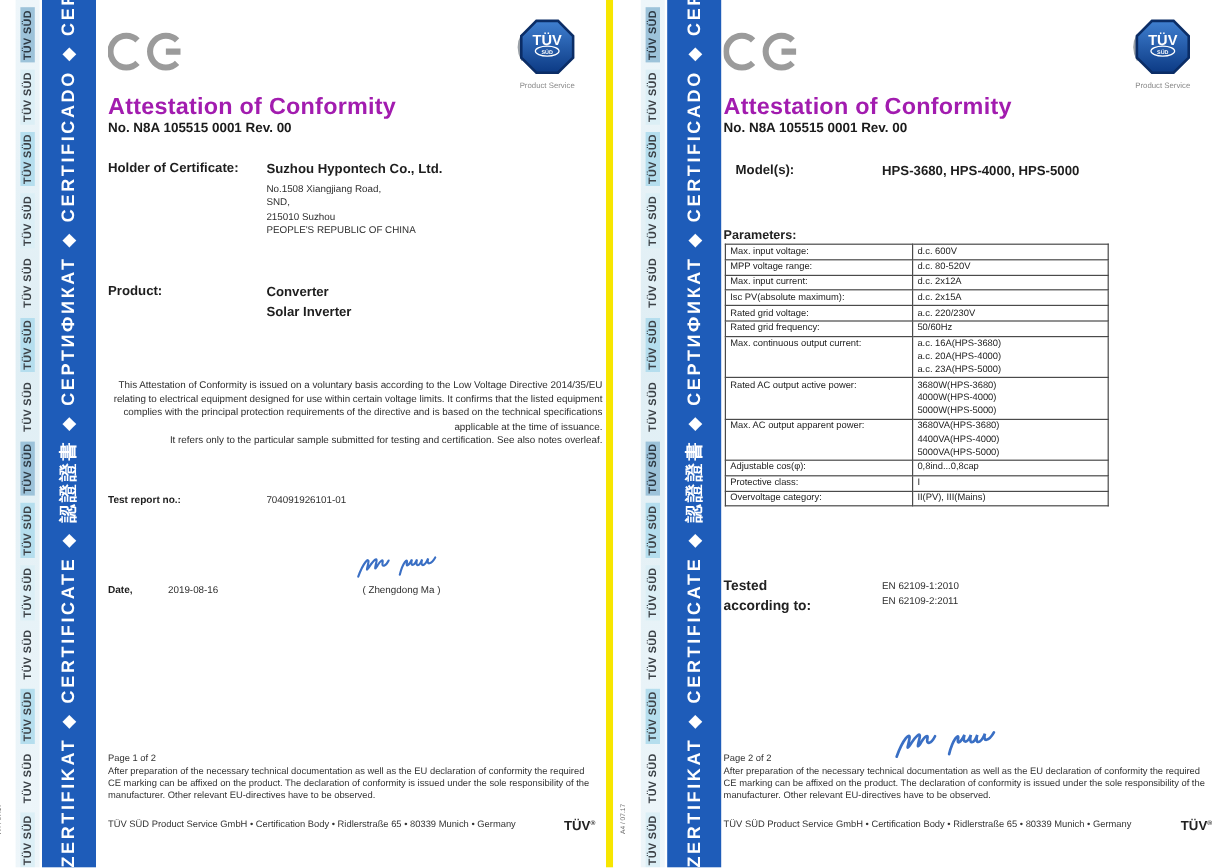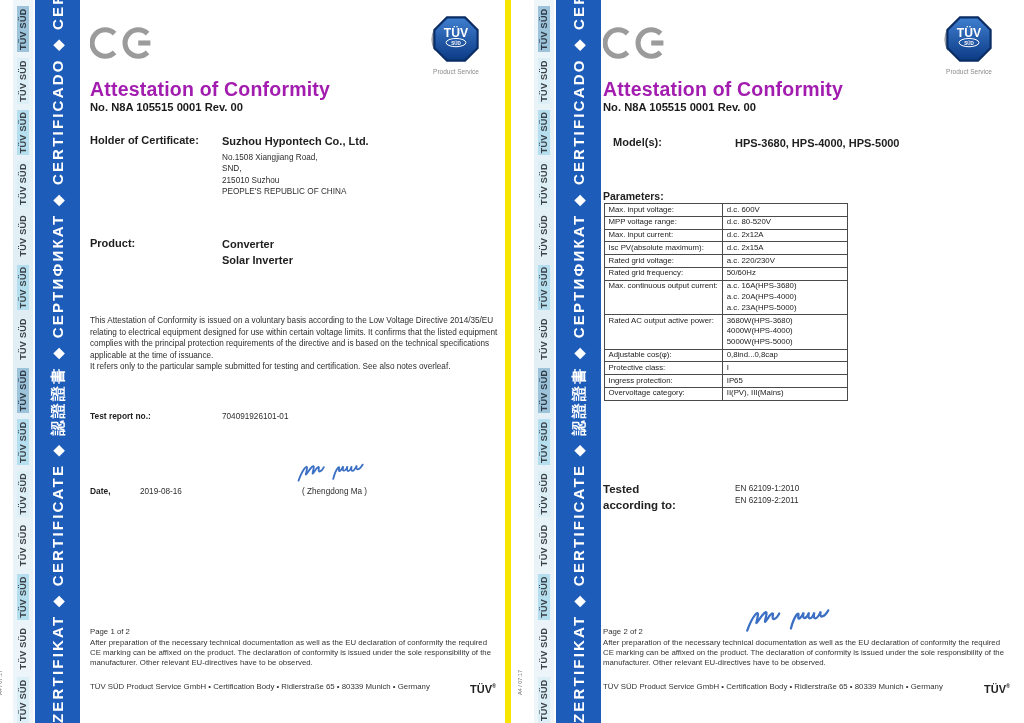--- a/index.html
+++ b/index.html
@@ -46,21 +46,21 @@
   .lbl11{font-size:11px;font-weight:bold;color:#1e1e1e;}
   .val11{font-size:11px;font-weight:bold;color:#1e1e1e;line-height:15.5px;}
   .f8{font-size:8.2px;line-height:11.6px;color:#2e2e2e;}
   .f8b{font-size:8.4px;font-weight:bold;color:#1e1e1e;}
   .addr{font-size:8.2px;line-height:11.5px;color:#2e2e2e;margin-top:2px;}
   .foot{font-size:7.8px;line-height:9.8px;color:#333;}
   .wordmark{font-size:11px;font-weight:bold;color:#222;}
   .wordmark sup{font-size:5.5px;}
   .logocap{font-size:6.5px;color:#8a8a8a;text-align:center;margin-top:2px;}
 
-  table.ptable{border-collapse:collapse;width:244px;}
+  table.ptable{border-collapse:collapse;width:320px;}
   table.ptable td{border:1px solid #4a4a4a;padding:0.5px 3.5px;vertical-align:top;
       font-size:7.8px;line-height:10.8px;color:#222;}
   td.pname{width:126px;}
   td.pval{width:132px;white-space:pre-line;}
 
   .sig path{fill:none;stroke:#3a6fc4;stroke-width:2.1;stroke-linecap:round;}
 </style>
 </head>
 <body>
 
@@ -128,21 +128,21 @@
         </div>
     </div>
 
     <div class="lbl11 abs" style="top:237px;left:0;">Product:</div>
     <div class="abs val11" style="top:237px;left:132px;">
 
     <div>Converter</div>
         <div>Solar Inverter</div>
       </div>
 
-    <div class="f8 abs" style="top:315px;left:0;width:412px;">
+    <div class="f8 abs" style="top:315px;left:0;width:412px;text-align:right;">
       <div>This Attestation of Conformity is issued on a voluntary basis according to the Low Voltage Directive 2014/35/EU relating to electrical equipment designed for use within certain voltage limits. It confirms that the listed equipment complies with the principal protection requirements of the directive and is based on the technical specifications applicable at the time of issuance.</div>
       <div>It refers only to the particular sample submitted for testing and certification. See also notes overleaf.</div>
     </div>
 
     <div class="f8b abs" style="top:411px;left:0;">Test report no.:</div>
     <div class="f8 abs" style="top:411px;left:132px;">704091926101-01</div>
 
     <svg class="sig abs" style="top:459px;left:206px;" width="76" height="28" viewBox="0 0 90 30">
       <path d="M3 24 C8 10 14 4 13 10 C12 16 10 20 14 14 C18 8 22 4 21 9 C20 14 18 19 22 13 C25 8 28 6 27 10 C26 15 30 14 33 8"></path>
       <path d="M44 22 C47 10 52 5 51 10 C50 15 53 13 56 7 C54 14 58 14 61 7 C59 14 63 15 66 7 C64 14 68 15 72 6 C70 13 75 12 79 5"></path>
@@ -250,30 +250,32 @@
 a.c. 20A(HPS-4000)
 a.c. 23A(HPS-5000)</td>
           </tr>
           <tr>
             <td class="pname">Rated AC output active power:</td>
             <td class="pval">3680W(HPS-3680)
 4000W(HPS-4000)
 5000W(HPS-5000)</td>
           </tr>
           <tr>
+            <td class="pname">Max. AC output apparent power:</td>
+            <td class="pval">3680VA(HPS-3680)
+4400VA(HPS-4000)
+5000VA(HPS-5000)</td>
+          </tr>
+          <tr>
             <td class="pname">Adjustable cos(φ):</td>
             <td class="pval">0,8ind...0,8cap</td>
           </tr>
           <tr>
             <td class="pname">Protective class:</td>
             <td class="pval">I</td>
-          </tr>
-          <tr>
-            <td class="pname">Ingress protection:</td>
-            <td class="pval">IP65</td>
           </tr>
           <tr>
             <td class="pname">Overvoltage category:</td>
             <td class="pval">II(PV), III(Mains)</td>
           </tr>
         </tbody>
     </table>
 
     <div class="abs" style="top:481px;left:0;font-size:11.5px;font-weight:bold;line-height:16px;">
       <div>Tested</div>

